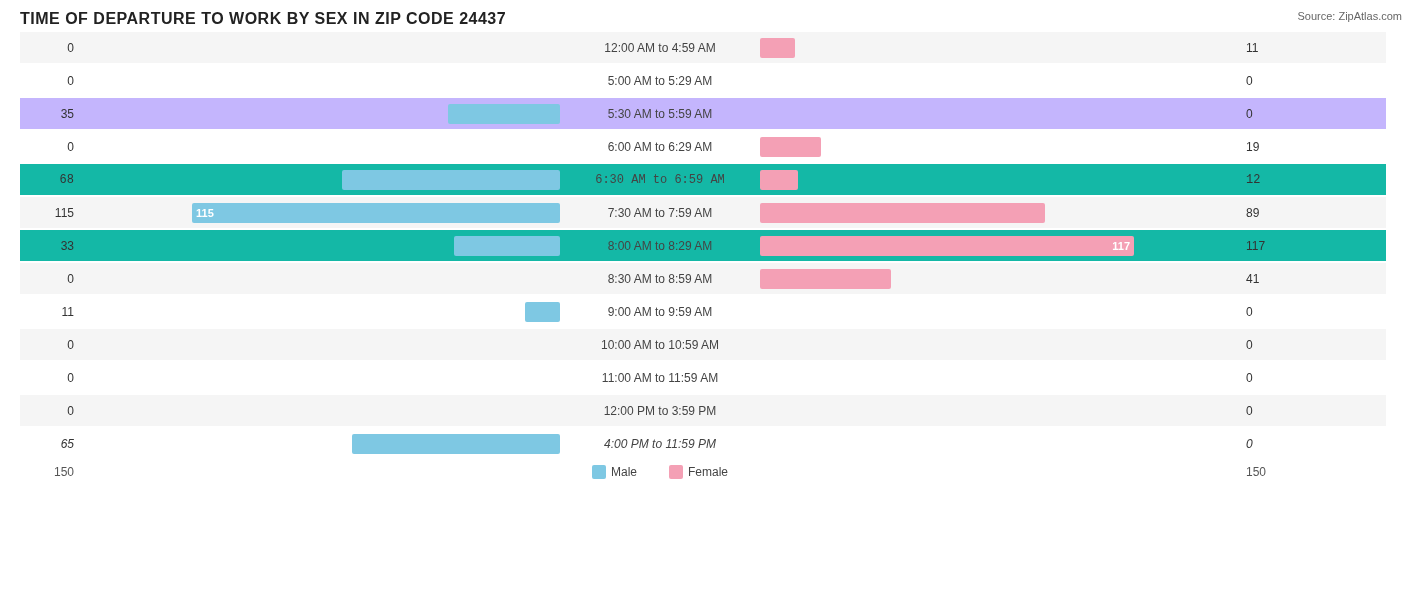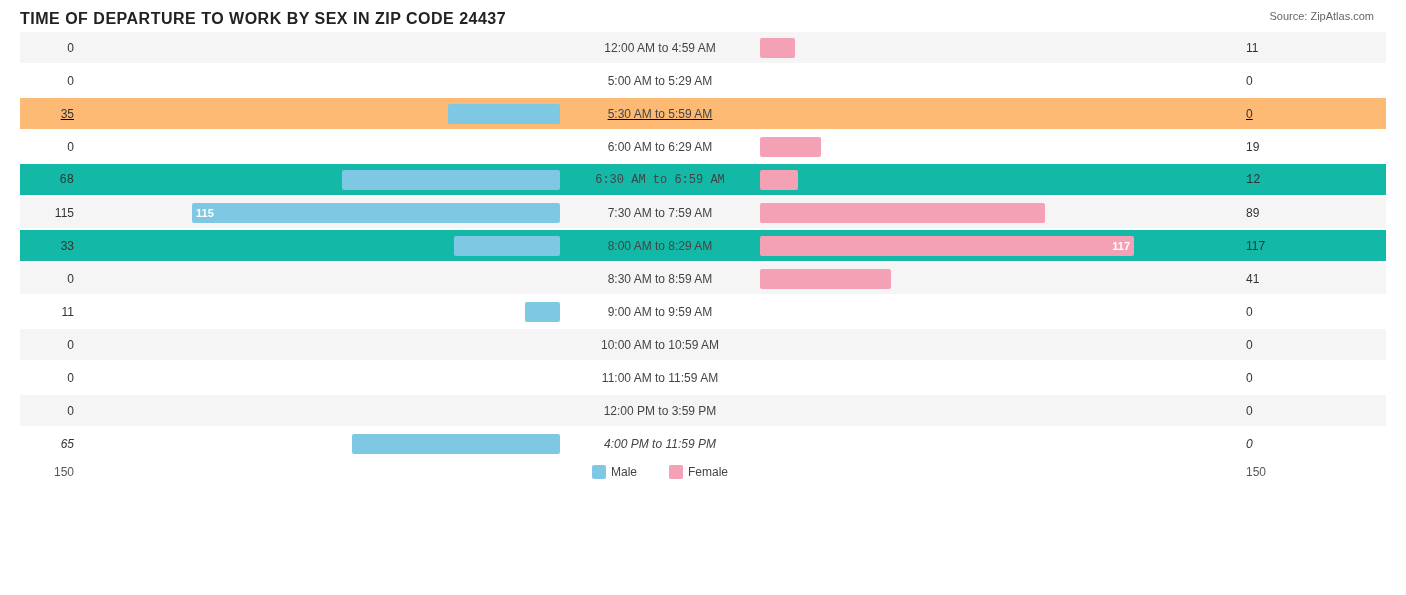--- a/index.html
+++ b/index.html
@@ -21,21 +21,21 @@
       font-weight: bold;
       text-align: left;
       margin-bottom: 4px;
       color: #222;
       text-transform: uppercase;
       letter-spacing: 0.5px;
     }
     .source-text {
       position: absolute;
       top: 10px;
-      right: 32px;
+      right: 4px;
       font-size: 11px;
       color: #666;
     }
     .chart-area {
       position: relative;
       width: 100%;
       margin-top: 4px;
     }
     .row {
       display: flex;
@@ -173,21 +173,21 @@
         </div>
         <div class="right-value">11</div>
       </div>
       <div class="row" style="background: rgb(255, 255, 255);">
         <div class="left-value">0</div>
         <div class="left-bar-area"></div>
         <div class="label-center">5:00 AM to 5:29 AM</div>
         <div class="right-bar-area"></div>
         <div class="right-value">0</div>
       </div>
-      <div class="row" style="background: #fdba74; text-decoration: underline;">
+      <div class="row" style="background: #c4b5fd;">
         <div class="left-value">35</div>
         <div class="left-bar-area">
           <div class="left-bar" style="width: 112px; background: rgb(126, 200, 227);"></div>
         </div>
         <div class="label-center">5:30 AM to 5:59 AM</div>
         <div class="right-bar-area"></div>
         <div class="right-value">0</div>
       </div>
       <div class="row" style="background: rgb(255, 255, 255);">
         <div class="left-value">0</div>

